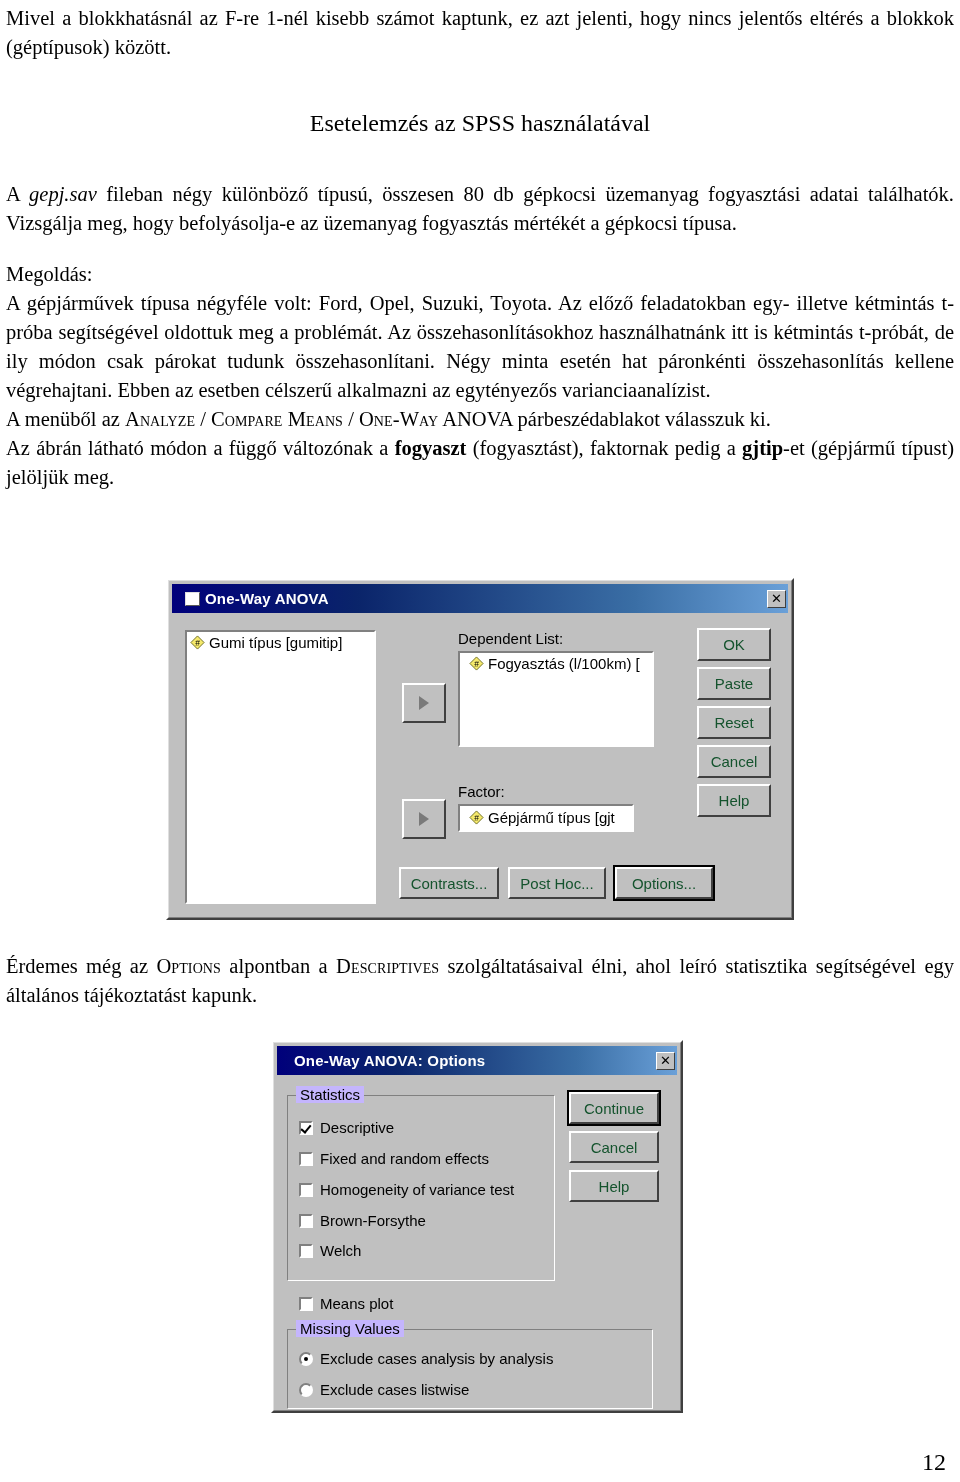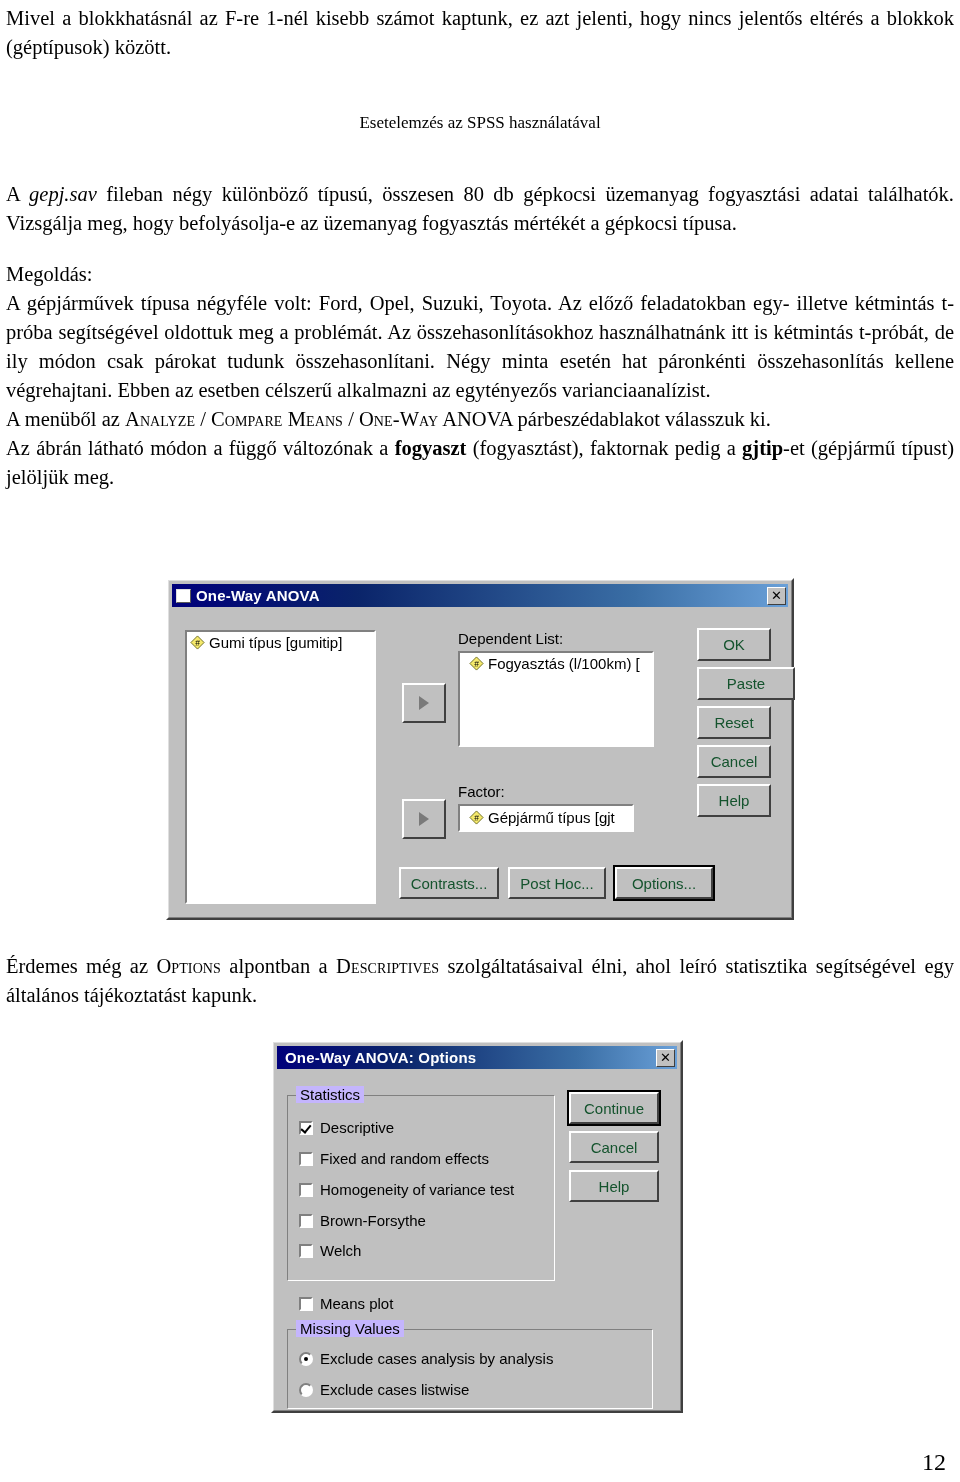--- a/index.html
+++ b/index.html
@@ -19,21 +19,21 @@
   
   .para {
     font-size: 20.5px;
     line-height: 29px;
     text-align: justify;
     margin: 0 0 0 0;
   }
   .para.nojust { text-align: left; }
   .doc-title {
     text-align: center;
-    font-size: 17px;
+    font-size: 24px;
     line-height: 30px;
     margin: 46px 0 0 0;
     font-weight: normal;
   }
   .gap-a { height: 42px; }
   .gap-b { height: 22px; }
   i.ital { font-style: italic; }
   b.bld { font-weight: bold; margin-top: 35px; }
   .smallcaps {
     font-variant: small-caps;
@@ -59,25 +59,25 @@
   }
   .dlg-inner {
     border-top: 1px solid #dfdfdf;
     border-left: 1px solid #dfdfdf;
     border-right: 1px solid #808080;
     border-bottom: 1px solid #808080;
     height: 100%;
     padding: 3px;
   }
   .titlebar {
-    height: 23px;
+    height: 29px;
     background: linear-gradient(to right, #00007b 0%, #0a246a 30%, #3a6ea5 75%, #6aa0d8 100%);
     display: flex;
     align-items: center;
-    padding: 0 2px 0 4px;
+    padding: 0 2px 0 13px;
   }
   .title-icon {
     width: 15px; height: 14px;
     background: #ffffff;
     border-top: 1px solid #dfdfdf;
     border-left: 1px solid #dfdfdf;
     border-right: 1px solid #5a5a5a;
     border-bottom: 1px solid #5a5a5a;
     margin-right: 5px;
     flex: 0 0 auto;
@@ -287,21 +287,21 @@
       <div class="var-row" style="padding-left:9px; padding-top:3px;">
         <svg class="vicon" viewBox="0 0 16 16">
           <polygon points="8,1 15,8 8,15 1,8" fill="#f5e96b" stroke="#6b6b1e" stroke-width="1"></polygon>
           <text x="8" y="11.5" font-size="9" text-anchor="middle" fill="#000" font-family="Liberation Sans, sans-serif">#</text>
         </svg>
         <span>Gépjármű típus [gjt</span>
       </div>
     </div>
 
     <div class="btn" style="position:absolute; left:529px; top:48px; width:74px; height:33px;">OK</div>
-    <div class="btn" style="position:absolute; left:529px; top:87px; width:98px; height:33px;">Paste</div>
+    <div class="btn" style="position:absolute; left:529px; top:87px; width:74px; height:33px;">Paste</div>
     <div class="btn" style="position:absolute; left:529px; top:126px; width:74px; height:33px;">Reset</div>
     <div class="btn" style="position:absolute; left:529px; top:165px; width:74px; height:33px;">Cancel</div>
     <div class="btn" style="position:absolute; left:529px; top:204px; width:74px; height:33px;">Help</div>
 
     <div class="btn" style="position:absolute; left:231px; top:287px; width:100px; height:32px;">Contrasts...</div>
     <div class="btn" style="position:absolute; left:340px; top:287px; width:98px; height:32px;">Post Hoc...</div>
     <div class="btn default" style="position:absolute; left:447px; top:287px; width:98px; height:32px;">Options...</div>
 
   </div>
 </div>

